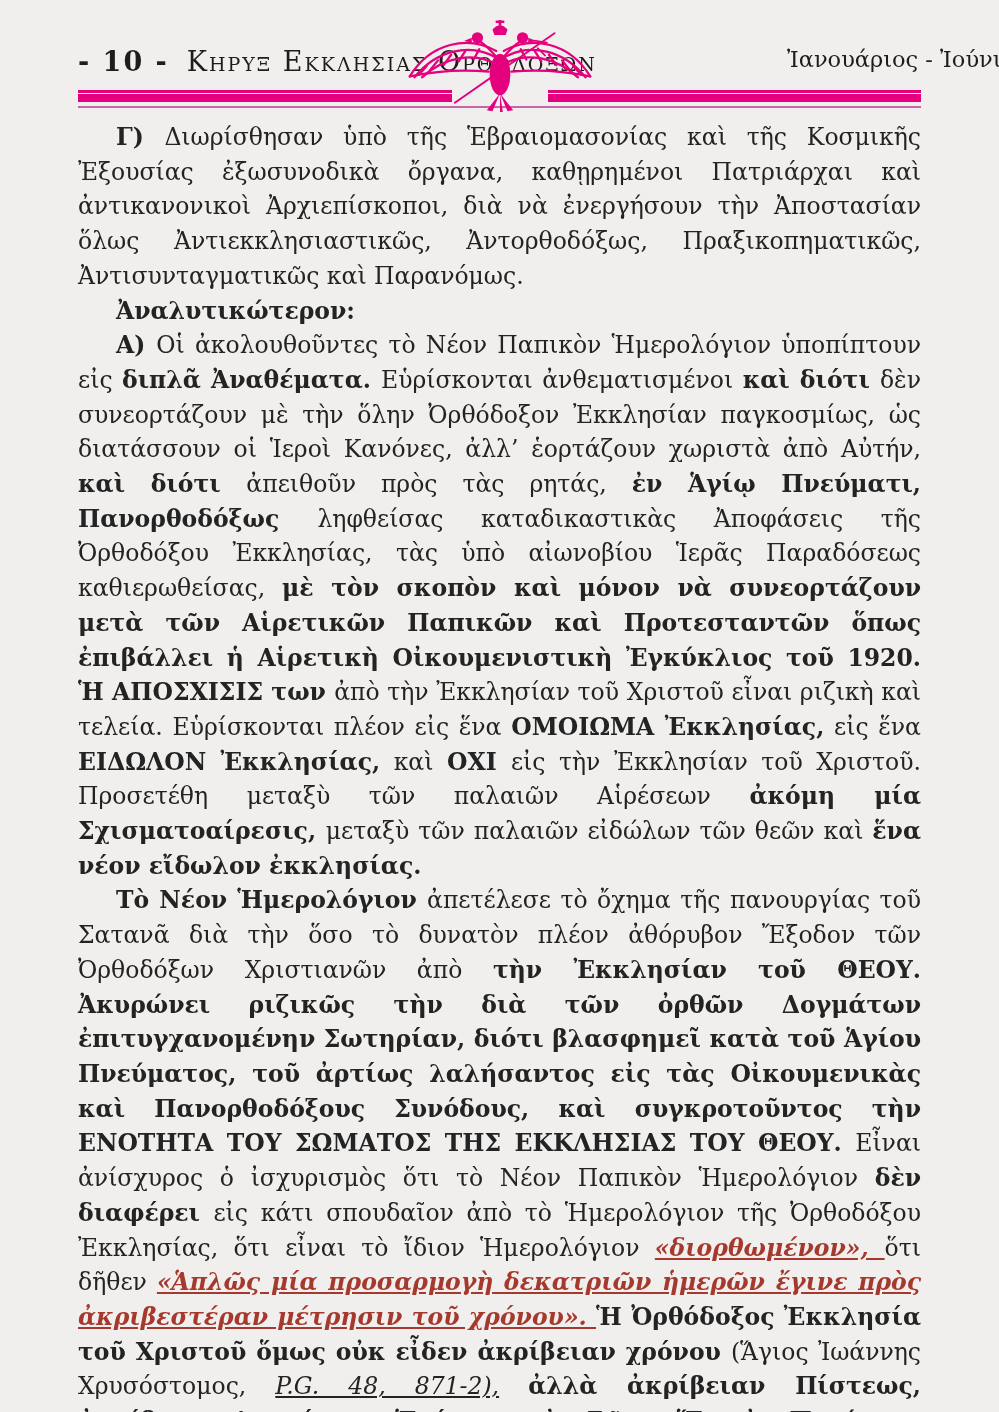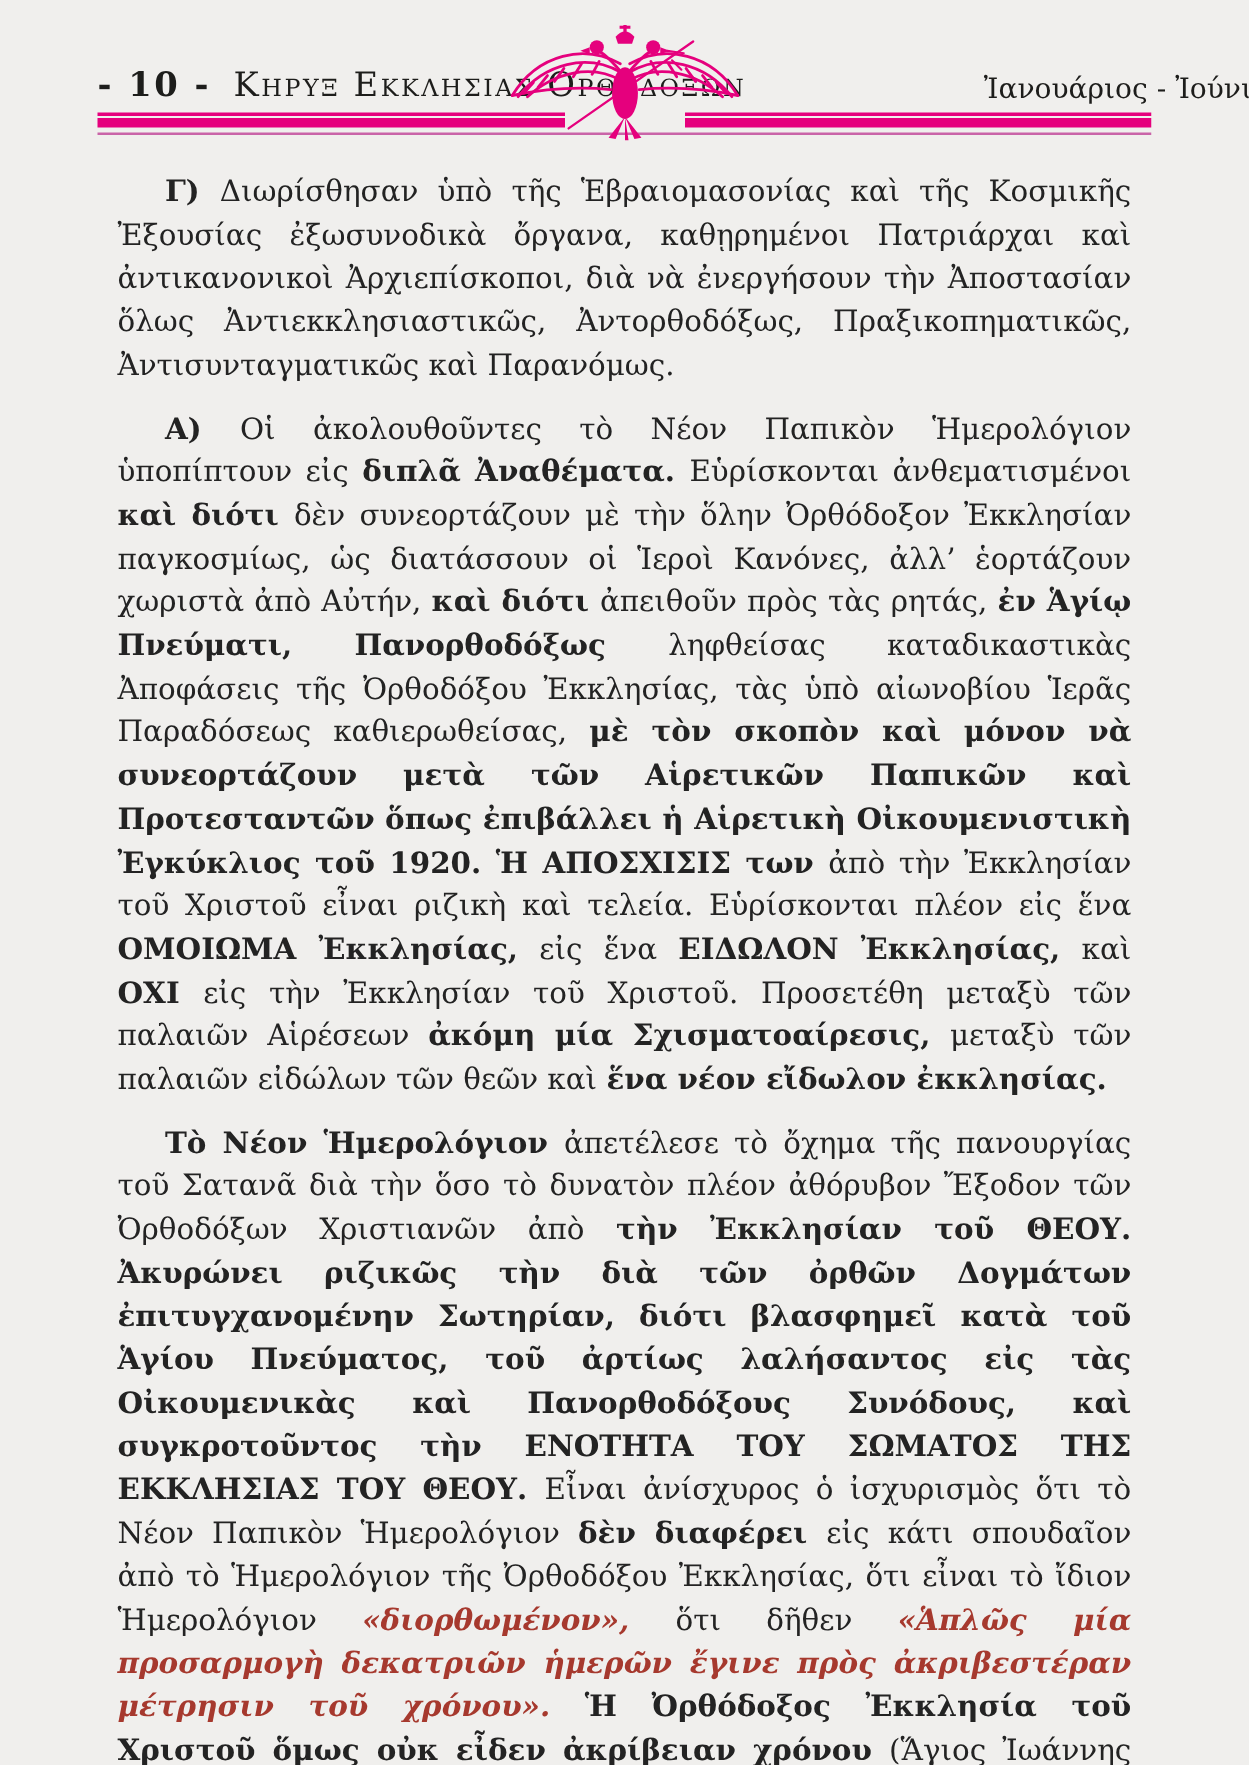--- a/index.html
+++ b/index.html
@@ -15,21 +15,21 @@
     background:var(--paper);
     font-family:"DejaVu Serif","Liberation Serif",serif;
     color:var(--ink);
     overflow:hidden;
   }
   .page{position:relative;width:999px;height:1412px;}
 
   
   .hdr{position:relative;padding-top:46px;}
   .hdr-row{
-    display:flex;align-items:flex-end;
+    display:flex;align-items:flex-start;
     padding:0 78px;height:38px;
     white-space:nowrap;
   }
   .pageno{
     font-size:27px;font-weight:bold;color:#1d1d1b;
     letter-spacing:2px;margin-right:18px;
   }
   .jtitle{
     font-variant:small-caps;
     font-size:27px;color:#1d1d1b;
@@ -56,23 +56,23 @@
     width:196px;height:94px;
   }
 
   
   .article{
     padding:12px 78px 0 78px;
     font-size:23.5px;
     line-height:34.7px;
     text-align:justify;
   }
-  .article p{margin:16px;text-indent:38px;}
+  .article p{margin:0;text-indent:38px;}
   .b{font-weight:bold;}
-  .i{font-style:italic;}
+  .i{font-style:italic;text-decoration:underline;}
   .r{color:var(--red);}
   .u{text-decoration-thickness:2.5px;text-underline-offset:4px;}
 </style>
 </head>
 <body>
 
 <div class="page">
 
   <header class="hdr">
     <div class="hdr-row">
@@ -124,17 +124,18 @@
 
         <ellipse cx="100" cy="58" rx="11" ry="22"></ellipse>
 
         <path d="M100,78 l-14,18 6,1 z M100,78 l0,20 3,0 z M100,78 l14,18 -6,1 z"></path>
       </g>
     </svg>
   </header>
 
   <main class="article" id="article">
       <p><span class="b">Γ) </span><span>Διωρίσθησαν ὑπὸ τῆς Ἑβραιομασονίας καὶ τῆς Κοσμικῆς Ἐξουσίας ἐξωσυνοδικὰ ὄργανα, καθῃρημένοι Πατριάρχαι καὶ ἀντικανονικοὶ Ἀρχιεπίσκοποι, διὰ νὰ ἐνεργήσουν τὴν Ἀποστασίαν ὅλως Ἀντιεκκλησιαστικῶς, Ἀντορθοδόξως, Πραξικοπηματικῶς, Ἀντισυνταγματικῶς καὶ Παρανόμως.</span></p>
+      <p><span class="b">Ἀναλυτικώτερον:</span></p>
       <p><span class="b">Α) </span><span>Οἱ ἀκολουθοῦντες τὸ Νέον Παπικὸν Ἡμερολόγιον ὑποπίπτουν εἰς </span><span class="b">διπλᾶ Ἀναθέματα. </span><span>Εὑρίσκονται ἀνθεματισμένοι </span><span class="b">καὶ διότι </span><span>δὲν συνεορτάζουν μὲ τὴν ὅλην Ὀρθόδοξον Ἐκκλησίαν παγκοσμίως, ὡς διατάσσουν οἱ Ἱεροὶ Κανόνες, ἀλλ’ ἑορτάζουν χωριστὰ ἀπὸ Αὐτήν, </span><span class="b">καὶ διότι </span><span>ἀπειθοῦν πρὸς τὰς ρητάς, </span><span class="b">ἐν Ἁγίῳ Πνεύματι, Πανορθοδόξως </span><span>ληφθείσας καταδικαστικὰς Ἀποφάσεις τῆς Ὀρθοδόξου Ἐκκλησίας, τὰς ὑπὸ αἰωνοβίου Ἱερᾶς Παραδόσεως καθιερωθείσας, </span><span class="b">μὲ τὸν σκοπὸν καὶ μόνον νὰ συνεορτάζουν μετὰ τῶν Αἱρετικῶν Παπικῶν καὶ Προτεσταντῶν ὅπως ἐπιβάλλει ἡ Αἱρετικὴ Οἰκουμενιστικὴ Ἐγκύκλιος τοῦ 1920. Ἡ ΑΠΟΣΧΙΣΙΣ των </span><span>ἀπὸ τὴν Ἐκκλησίαν τοῦ Χριστοῦ εἶναι ριζικὴ καὶ τελεία. Εὑρίσκονται πλέον εἰς ἕνα </span><span class="b u">ΟΜΟΙΩΜΑ Ἐκκλησίας,</span><span> εἰς ἕνα </span><span class="b u">ΕΙΔΩΛΟΝ Ἐκκλησίας,</span><span> καὶ </span><span class="b">ΟΧΙ </span><span>εἰς τὴν Ἐκκλησίαν τοῦ Χριστοῦ. Προσετέθη μεταξὺ τῶν παλαιῶν Αἱρέσεων </span><span class="b">ἀκόμη μία Σχισματοαίρεσις, </span><span>μεταξὺ τῶν παλαιῶν εἰδώλων τῶν θεῶν καὶ </span><span class="b">ἕνα νέον εἴδωλον ἐκκλησίας.</span></p>
       <p><span class="b">Τὸ Νέον Ἡμερολόγιον </span><span>ἀπετέλεσε τὸ ὄχημα τῆς πανουργίας τοῦ Σατανᾶ διὰ τὴν ὅσο τὸ δυνατὸν πλέον ἀθόρυβον Ἔξοδον τῶν Ὀρθοδόξων Χριστιανῶν ἀπὸ </span><span class="b">τὴν Ἐκκλησίαν τοῦ ΘΕΟΥ. Ἀκυρώνει ριζικῶς τὴν διὰ τῶν ὀρθῶν Δογμάτων ἐπιτυγχανομένην Σωτηρίαν, διότι βλασφημεῖ κατὰ τοῦ Ἁγίου Πνεύματος, τοῦ ἀρτίως λαλήσαντος εἰς τὰς Οἰκουμενικὰς καὶ Πανορθοδόξους Συνόδους, καὶ συγκροτοῦντος τὴν ΕΝΟΤΗΤΑ ΤΟΥ ΣΩΜΑΤΟΣ ΤΗΣ ΕΚΚΛΗΣΙΑΣ ΤΟΥ ΘΕΟΥ. </span><span>Εἶναι ἀνίσχυρος ὁ ἰσχυρισμὸς ὅτι τὸ Νέον Παπικὸν Ἡμερολόγιον </span><span class="b">δὲν διαφέρει </span><span>εἰς κάτι σπουδαῖον ἀπὸ τὸ Ἡμερολόγιον τῆς Ὀρθοδόξου Ἐκκλησίας, ὅτι εἶναι τὸ ἴδιον Ἡμερολόγιον </span><span class="r b i">«διορθωμένον», </span><span>ὅτι δῆθεν </span><span class="r b i">«Ἁπλῶς μία προσαρμογὴ δεκατριῶν ἡμερῶν ἔγινε πρὸς ἀκριβεστέραν μέτρησιν τοῦ χρόνου». </span><span class="b">Ἡ Ὀρθόδοξος Ἐκκλησία τοῦ Χριστοῦ ὅμως οὐκ εἶδεν ἀκρίβειαν χρόνου </span><span>(Ἅγιος Ἰωάννης Χρυσόστομος, </span><span class="i">P.G. 48, 871-2),</span><span> </span><span class="b">ἀλλὰ ἀκρίβειαν Πίστεως, ἀκρίβειαν Δογμάτων, Ἑνότητα εἰς Σῶμα Ἕν, ἐν Πνεύματι Ἁγίῳ. ΔΟΓΜΑ ΔΟΓΜΑΤΩΝ Η ΕΝΟΤΗΣ ΤΗΣ ΕΚΚΛΗΣΙΑΣ. </span></p>
     </main>
 
 </div>
 
 </body></html>

